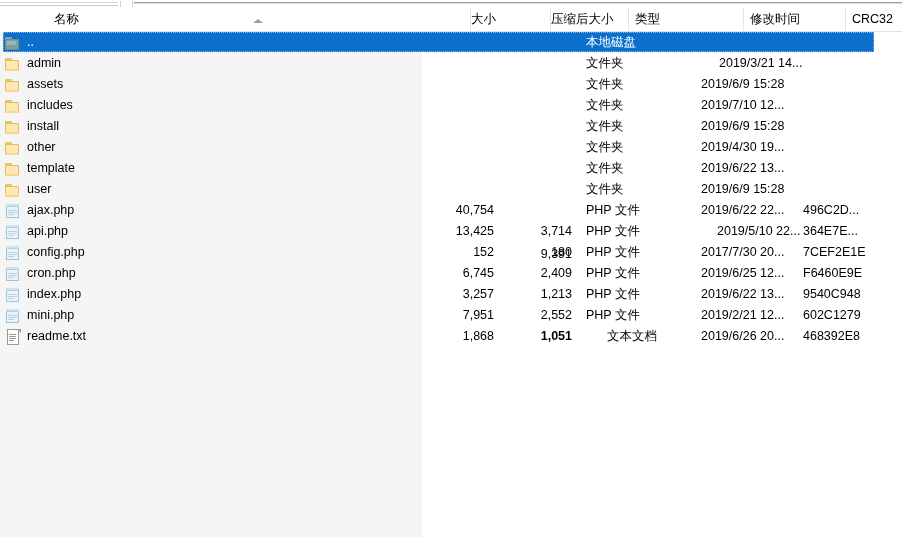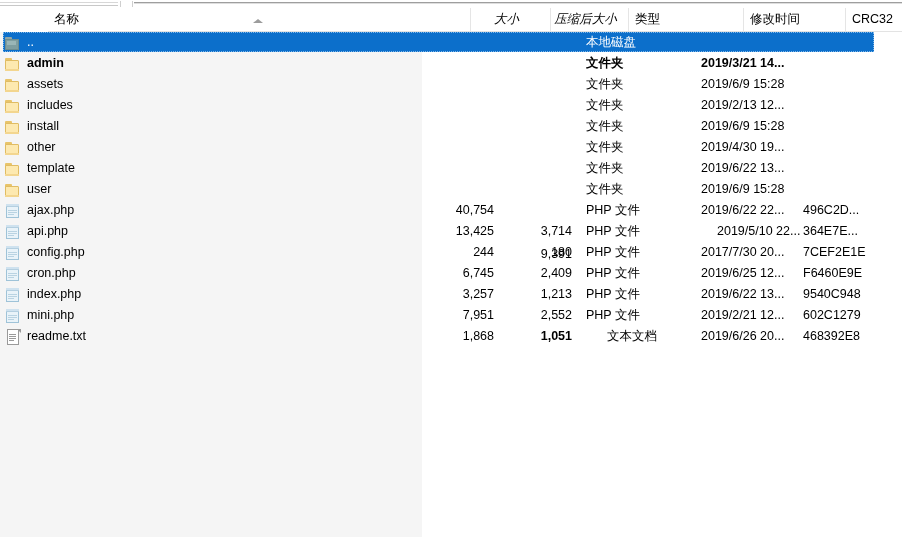--- a/index.html
+++ b/index.html
@@ -67,21 +67,21 @@
     font-size: 12.5px;
     color: #000000;
     box-sizing: border-box;
     white-space: nowrap;
     overflow: hidden;
     cursor: default;
   }
   .hcell .hlabel { display: block; }
   .hcell.sep { border-left: 1px solid #e5e5e5; }
   .hcell.align-left  .hlabel { text-align: left;  padding-left: 6px; }
-  .hcell.align-right .hlabel { text-align: center; padding-right: 8px; font-style: italic; }
+  .hcell.align-right .hlabel { text-align: left; padding-right: 8px; }
 
   #sort-caret {
     position: absolute;
     left: 205px; top: 11px;
     width: 0; height: 0;
     border-left: 5px solid transparent;
     border-right: 5px solid transparent;
     border-bottom: 4px solid #9c9c9c;
   }
 
@@ -291,34 +291,34 @@
           <i class="sheen"></i>
         </span>
         <span class="name-text">..</span>
       </div>
       <div class="cell num" style="left: 422px; width: 80px; padding-left: 0px; padding-right: 8px;"></div>
       <div class="cell num" style="left: 502px; width: 78px; padding-left: 0px; padding-right: 8px;"></div>
       <div class="cell txt" style="left: 580px; width: 115px; padding-left: 6px; padding-right: 0px;">本地磁盘</div>
       <div class="cell txt" style="left: 695px; width: 102px; padding-left: 6px; padding-right: 0px;"></div>
       <div class="cell txt" style="left: 797px; width: 105px; padding-left: 6px; padding-right: 0px;"></div>
     </div>
-    <div class="row" style="top: 21px; font-weight: bold;">
+    <div class="row" style="top: 21px;">
       <div class="name-bg"></div>
       <div class="name-cell">
         <span class="icon-slot ic-folder">
           <i class="tab"></i>
           <i class="body"></i>
           <i class="lip"></i>
         </span>
         <span class="name-text">admin</span>
       </div>
       <div class="cell num" style="left: 422px; width: 80px; padding-left: 0px; padding-right: 8px;"></div>
       <div class="cell num" style="left: 502px; width: 78px; padding-left: 0px; padding-right: 8px;"></div>
       <div class="cell txt" style="left: 580px; width: 115px; padding-left: 6px; padding-right: 0px;">文件夹</div>
-      <div class="cell txt" style="left: 695px; width: 102px; padding-left: 6px; padding-right: 0px;">2019/3/21 14...</div>
+      <div class="cell txt" style="left: 713px; width: 102px; padding-left: 6px; padding-right: 0px;">2019/3/21 14...</div>
       <div class="cell txt" style="left: 797px; width: 105px; padding-left: 6px; padding-right: 0px;"></div>
     </div>
     <div class="row" style="top: 42px;">
       <div class="name-bg"></div>
       <div class="name-cell">
         <span class="icon-slot ic-folder">
           <i class="tab"></i>
           <i class="body"></i>
           <i class="lip"></i>
         </span>
@@ -336,21 +336,21 @@
         <span class="icon-slot ic-folder">
           <i class="tab"></i>
           <i class="body"></i>
           <i class="lip"></i>
         </span>
         <span class="name-text">includes</span>
       </div>
       <div class="cell num" style="left: 422px; width: 80px; padding-left: 0px; padding-right: 8px;"></div>
       <div class="cell num" style="left: 502px; width: 78px; padding-left: 0px; padding-right: 8px;"></div>
       <div class="cell txt" style="left: 580px; width: 115px; padding-left: 6px; padding-right: 0px;">文件夹</div>
-      <div class="cell txt" style="left: 695px; width: 102px; padding-left: 6px; padding-right: 0px;">2019/2/13 12...</div>
+      <div class="cell txt" style="left: 695px; width: 102px; padding-left: 6px; padding-right: 0px;">2019/7/10 12...</div>
       <div class="cell txt" style="left: 797px; width: 105px; padding-left: 6px; padding-right: 0px;"></div>
     </div>
     <div class="row" style="top: 84px;">
       <div class="name-bg"></div>
       <div class="name-cell">
         <span class="icon-slot ic-folder">
           <i class="tab"></i>
           <i class="body"></i>
           <i class="lip"></i>
         </span>
@@ -451,21 +451,21 @@
       <div class="name-cell">
         <span class="icon-slot ic-php">
           <i class="page"></i>
           <i class="cap"></i>
           <i class="l1"></i>
           <i class="l2"></i>
           <i class="l3"></i>
         </span>
         <span class="name-text">config.php</span>
       </div>
-      <div class="cell num" style="left: 422px; width: 80px; padding-left: 0px; padding-right: 8px;">244</div>
+      <div class="cell num" style="left: 422px; width: 80px; padding-left: 0px; padding-right: 8px;">152</div>
       <div class="cell num" style="left: 502px; width: 78px; padding-left: 0px; padding-right: 8px;">180</div>
       <div class="cell txt" style="left: 580px; width: 115px; padding-left: 6px; padding-right: 0px;">PHP 文件</div>
       <div class="cell txt" style="left: 695px; width: 102px; padding-left: 6px; padding-right: 0px;">2017/7/30 20...</div>
       <div class="cell txt" style="left: 797px; width: 105px; padding-left: 6px; padding-right: 0px;">7CEF2E1E</div>
     </div>
     <div class="row" style="top: 231px;">
       <div class="name-bg"></div>
       <div class="name-cell">
         <span class="icon-slot ic-php">
           <i class="page"></i>

